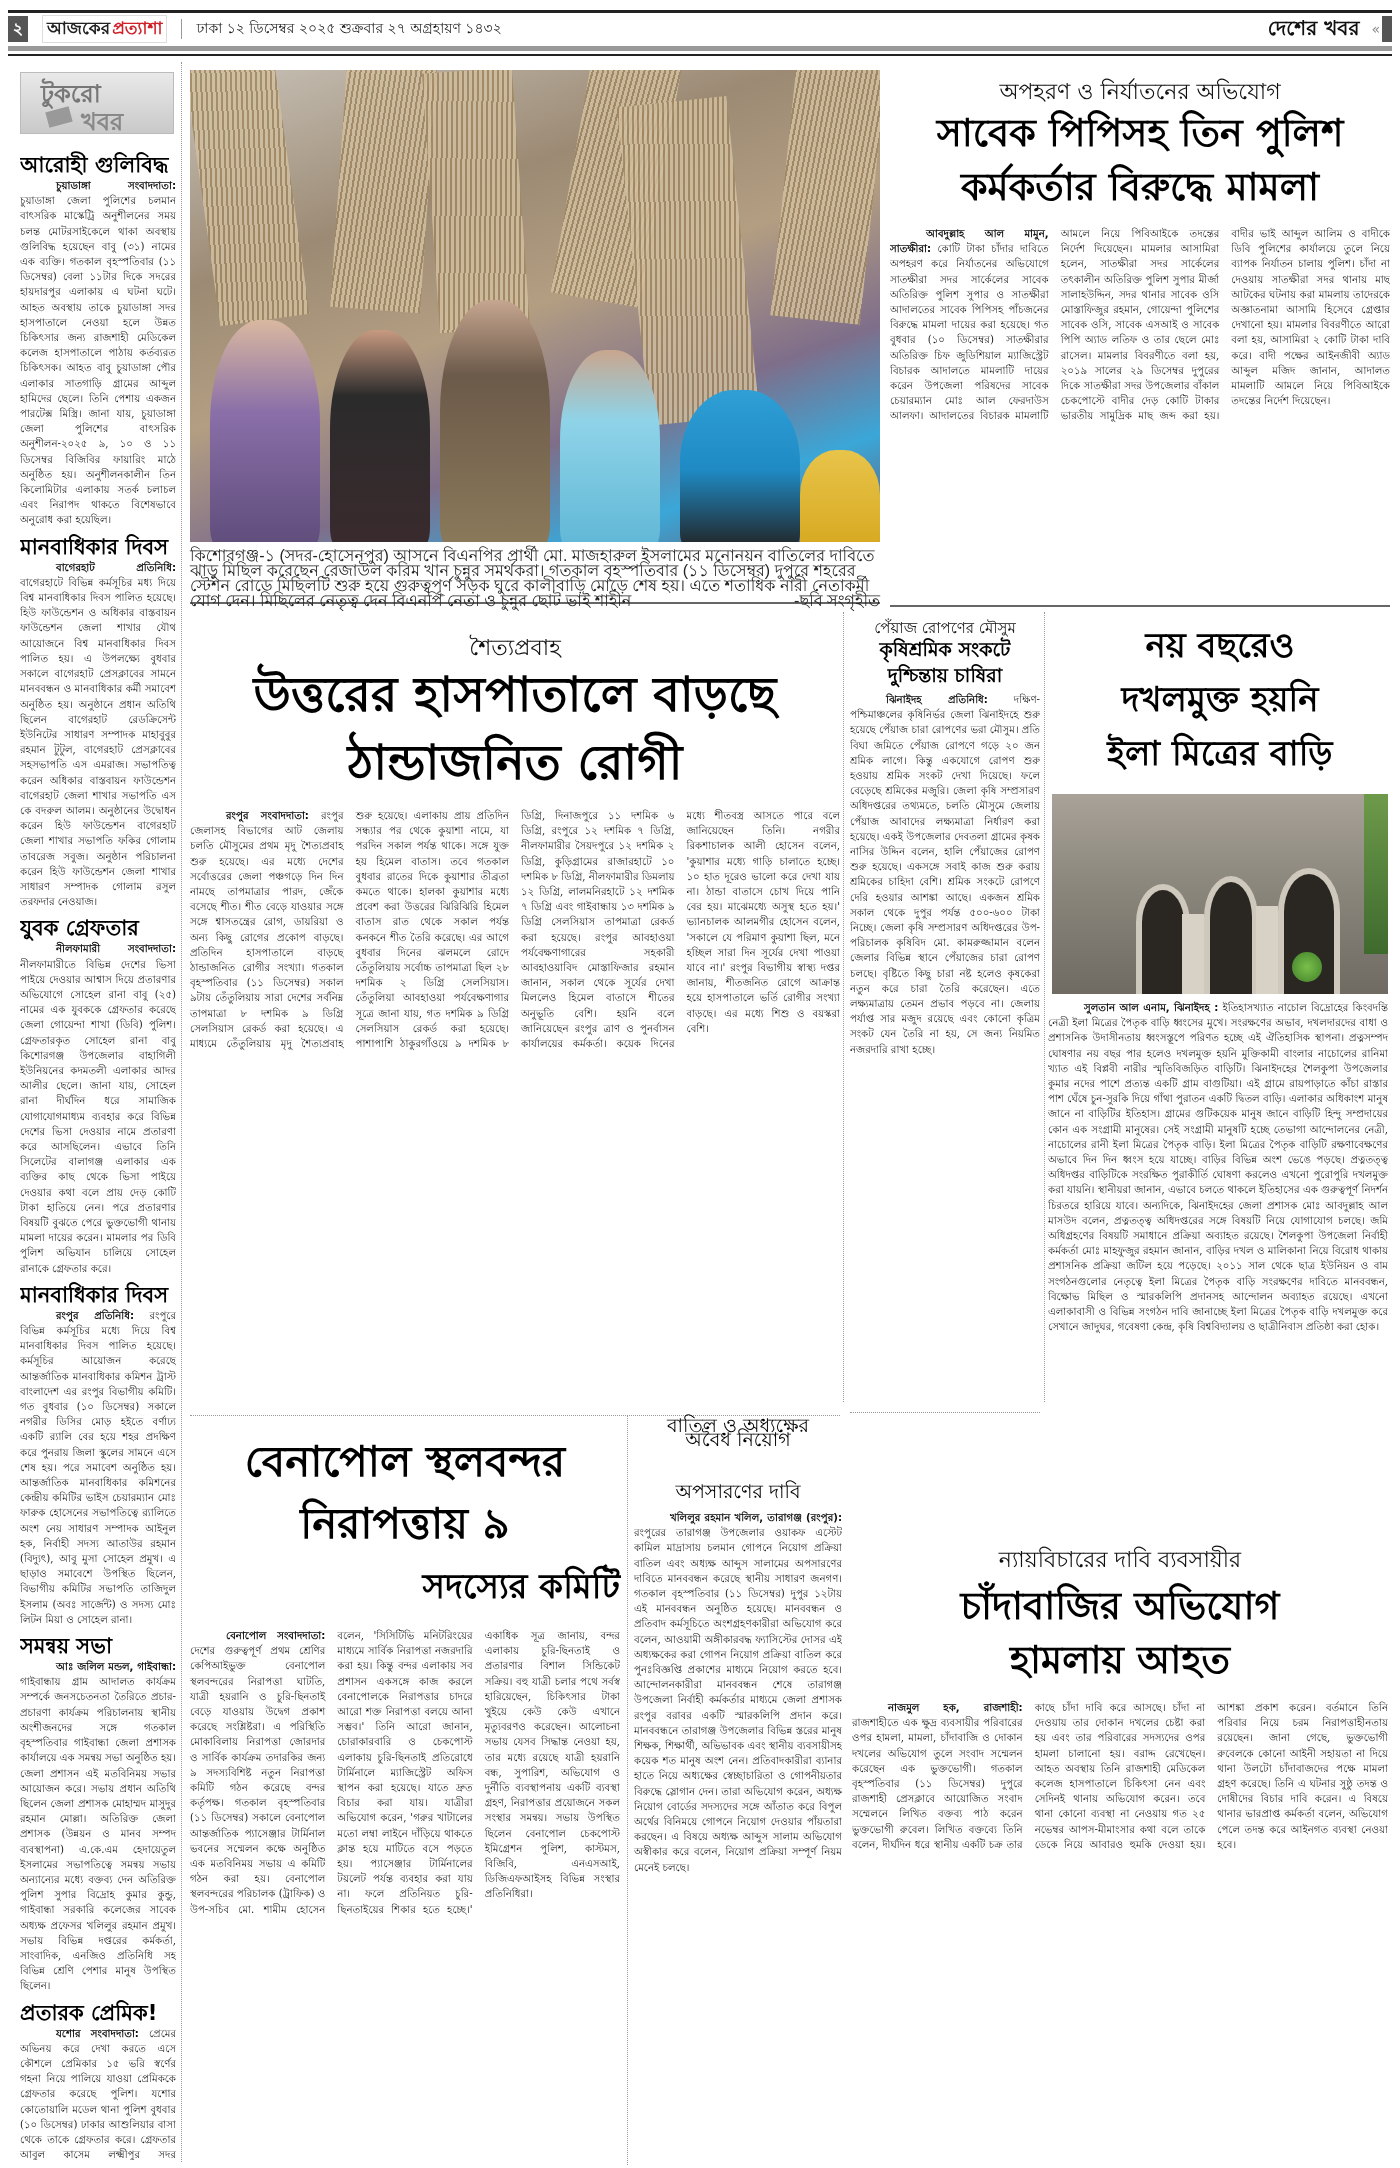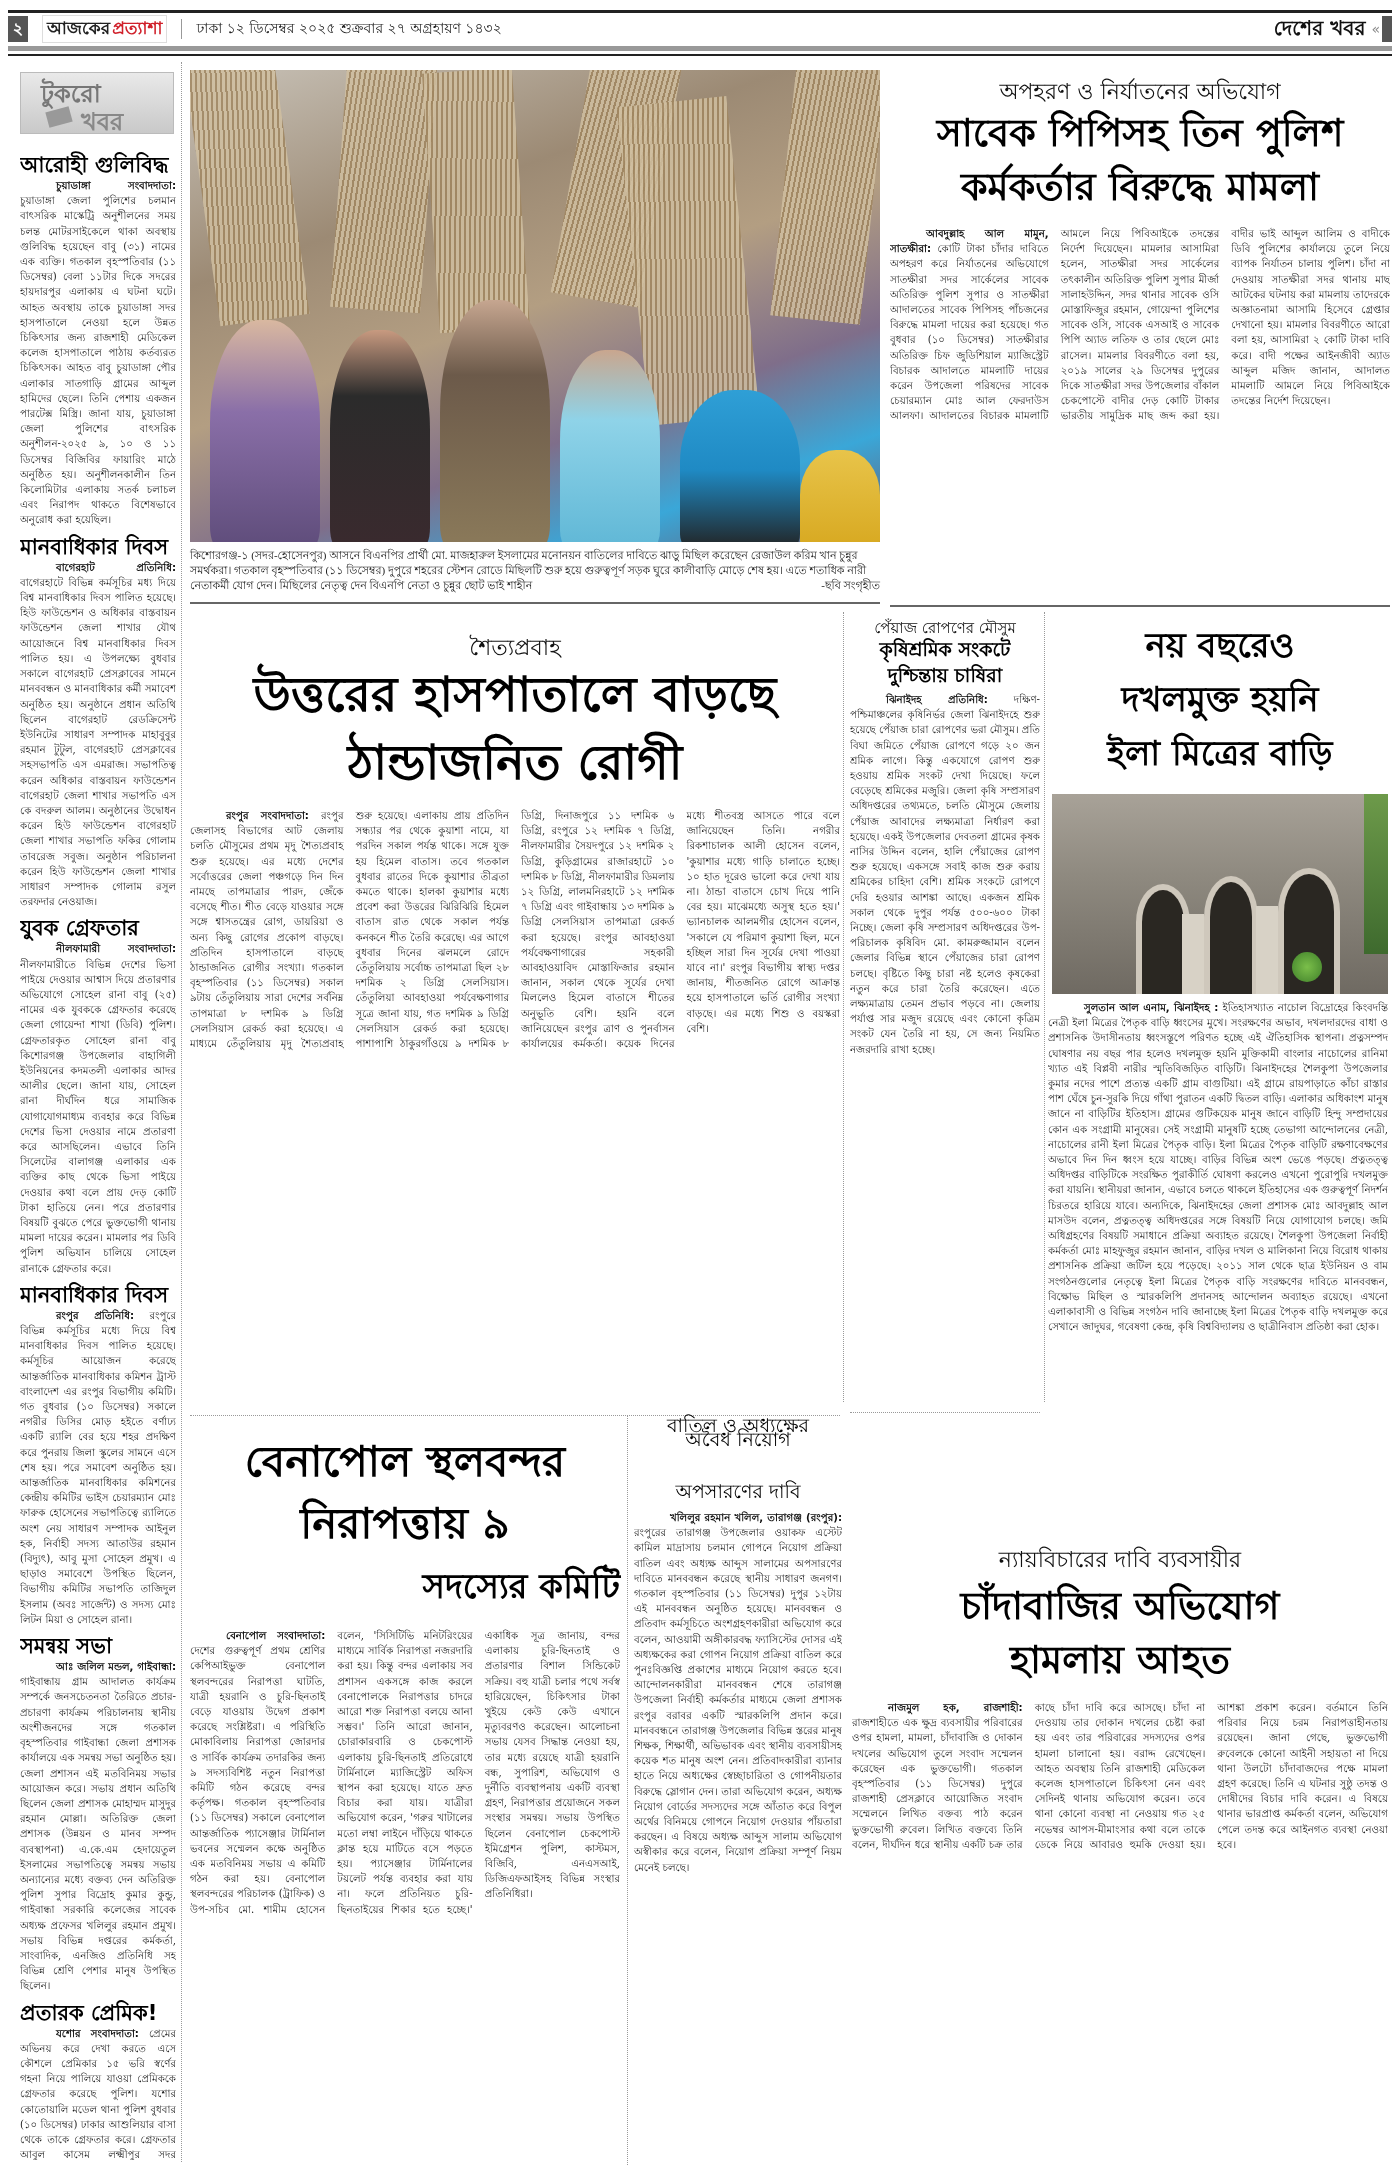--- a/index.html
+++ b/index.html
@@ -8,21 +8,21 @@
 
   
   .hdr-topline { position: absolute; left: 8px; top: 10px; width: 1384px; height: 3px; background: #222; }
   .hdr { position: absolute; left: 8px; top: 15px; width: 1384px; height: 28px; display: flex; align-items: center; }
   .page-num { width: 20px; height: 26px; background: #555; color: #fff; font-size: 16px; font-weight: bold; display:flex; align-items:center; justify-content:center; }
   .logo { margin-left: 14px; display: flex; align-items: center; height: 28px; padding: 0 4px; border: 1px solid #ddd; }
   .logo .p1 { font-size: 17px; font-weight: bold; color: #222; }
   .logo .p2 { font-size: 17px; font-weight: bold; color: #d0202a; margin-left: 2px; }
   .sep { width: 1px; height: 20px; background: #999; margin: 0 14px; }
   .dateline { font-size: 14px; color: #222; }
-  .section { margin-left: auto; font-size: 20px; font-weight: bold; color: #111; margin-right: 6px; }
+  .section { margin-left: auto; font-size: 20px; font-weight: bold; color: #111; margin-right: 12px; }
   .chev { font-size: 14px; color: #888; margin-right: 2px; }
   .endbar { width: 10px; height: 26px; background: #555; }
   .hdr-bottombar { position: absolute; left: 8px; top: 46px; width: 1384px; height: 5px; background: #999; }
   .hdr-line2 { position: absolute; left: 8px; top: 54px; width: 1384px; height: 2px; background: #222; }
 
   .vrule { position: absolute; width: 0; border-left: 1px dotted #999; }
   .hrule { position: absolute; height: 0; border-top: 1px dotted #999; }
   .hsolid { position: absolute; height: 2px; background: #666; }
 
   .col { position: absolute; }
@@ -35,21 +35,21 @@
   .brief-title { font-family: "DejaVu Sans", sans-serif; font-weight: bold; font-size: 21px; line-height: 26px; color: #000; margin-top: 6px; }
 
   .tukro { position: absolute; left: 20px; top: 72px; width: 154px; height: 62px; background: linear-gradient(180deg,#e9e9e9,#c9c9c9); border: 1px solid #bbb; }
   .tukro .t1 { position: absolute; left: 20px; top: 2px; font-size: 24px; font-weight: bold; color: #777; }
   .tukro .t2 { position: absolute; left: 60px; top: 30px; font-size: 24px; font-weight: bold; color: #888; }
   .tukro .env { position: absolute; left: 26px; top: 36px; width: 24px; height: 16px; background: #999; transform: rotate(-15deg); }
 
   .photo-main { position: absolute; left: 190px; top: 70px; width: 690px; height: 472px; overflow: hidden; background: linear-gradient(160deg,#c8c2b8 0%,#9c8a74 30%,#b39e82 50%,#7f6e8a 70%,#3aa7d8 85%,#6a5a70 100%); }
   .broom { position: absolute; width: 90px; height: 260px; background: repeating-linear-gradient(95deg,#a08660 0 2px,#d0bfa0 2px 5px); opacity: .85; transform-origin: bottom center; }
   .person { position: absolute; border-radius: 45% 45% 10% 10%; }
-  .caption { position: absolute; left: 190px; top: 548px; width: 690px; font-family: Liberation Serif, serif; font-size: 11px; line-height: 15px; color: #222; }
+  .caption { position: absolute; left: 190px; top: 548px; width: 690px; font-family: Liberation Sans, sans-serif; font-size: 16px; line-height: 15px; color: #222; }
   .caption .credit { float: right; }
 
   .kicker { position: absolute; text-align: center; font-family: "DejaVu Sans", sans-serif; color: #111; }
   .headline { position: absolute; text-align: center; font-family: "DejaVu Sans", sans-serif; font-weight: bold; color: #000; }
 
   .photo-house { position: absolute; left: 1052px; top: 794px; width: 336px; height: 200px; overflow: hidden; background: linear-gradient(180deg,#a8a298 0%,#8f8a80 40%,#6f6a62 100%); }
   .arch { position: absolute; background: #2a2722; border-radius: 50% 50% 0 0 / 35% 35% 0 0; border: 6px solid #cfc8bc; border-bottom: none; }
   .pillar { position: absolute; background: #d8d2c6; }
   .plant { position: absolute; background: radial-gradient(circle,#7bbf4a,#3f7f2a); border-radius: 50%; }
   .green-side { position: absolute; right: 0; top: 0; width: 24px; height: 160px; background: linear-gradient(180deg,#6d9a4a,#3e6a2e); }

